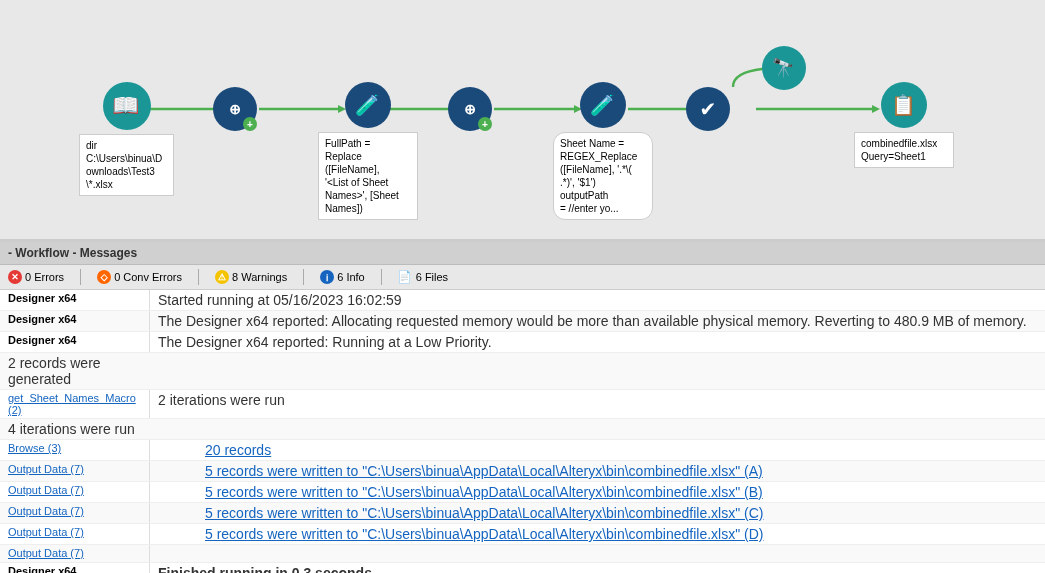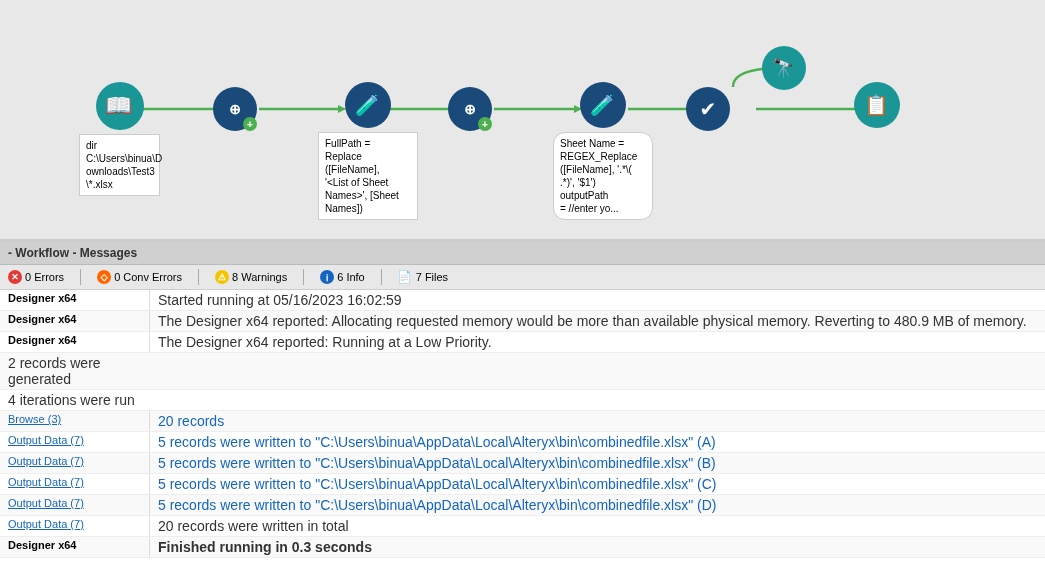--- a/index.html
+++ b/index.html
@@ -172,20 +172,22 @@
 
     .msg-content {
       padding: 2px 8px;
       font-size: 14px;
       color: #333;
     }
 
     .msg-content.link {
       color: #1565c0;
       cursor: pointer;
+      text-decoration: underline;
+      margin-left: 47px;
     }
 
     .msg-content.bold {
       font-weight: bold;
     }
   </style>
 </head>
 <body>
 
 <div class="canvas-area">
@@ -210,21 +212,21 @@
     <polygon points="872,105 880,109 872,113" fill="#4caf50"></polygon>
 
     <path d="M 733 87 Q 733 68 783 68" stroke="#4caf50" stroke-width="2.5" fill="none"></path>
     <polygon points="781,64 789,68 781,72" fill="#4caf50"></polygon>
   </svg>
 
   <div class="node-container" style="position:absolute; left:79px; top:82px; align-items:center;">
     <div class="node-circle large teal" style="width:48px;height:48px;">
       <span style="font-size:22px; color:white;">📖</span>
     </div>
-    <div class="node-label" style="width:81px;">
+    <div class="node-label" style="width:95px;">
       dir<br>C:\Users\binua\D<br>ownloads\Test3<br>\*.xlsx
     </div>
   </div>
 
   <div class="node-container" style="position:absolute; left:213px; top:87px;">
     <div class="node-circle large blue-dark" style="width:44px;height:44px;">
       <span style="color:white; font-size:14px; font-weight:bold;">⊕</span>
       <div class="plus-badge">+</div>
     </div>
   </div>
@@ -263,20 +265,23 @@
   <div class="node-container" style="position:absolute; left:762px; top:46px;">
     <div class="node-circle teal" style="width:44px;height:44px;">
       <span style="font-size:18px; color:white;">🔭</span>
     </div>
   </div>
 
   <div class="node-container" style="position:absolute; left:854px; top:82px; align-items:center;">
     <div class="node-circle teal" style="width:46px;height:46px;">
       <span style="font-size:20px; color:white;">📋</span>
     </div>
+    <div class="node-label" style="width:105px;">
+      combinedfile.xlsx<br>Query=Sheet1
+    </div>
   </div>
 </div>
 
 <div class="messages-section">
   <div class="messages-header">
     <span>- Workflow - Messages</span>
   </div>
 
   <div class="messages-toolbar">
     <div class="toolbar-item">
@@ -294,41 +299,45 @@
       <span>8 Warnings</span>
     </div>
     <div class="divider-v"></div>
     <div class="toolbar-item">
       <span class="icon-circle blue">ℹ</span>
       <span>6 Info</span>
     </div>
     <div class="divider-v"></div>
     <div class="toolbar-item">
       <span style="font-size:12px;">📄</span>
-      <span>7 Files</span>
+      <span>6 Files</span>
     </div>
   </div>
 
   <div class="messages-table" id="messages-table">
   <div class="msg-row">
         <div class="msg-source">Designer x64</div>
         <div class="msg-content">Started running at 05/16/2023 16:02:59</div>
       </div>
       <div class="msg-row">
         <div class="msg-source">Designer x64</div>
         <div class="msg-content">The Designer x64 reported: Allocating requested memory would be more than available physical memory. Reverting to 480.9 MB of memory.</div>
       </div>
       <div class="msg-row">
         <div class="msg-source">Designer x64</div>
         <div class="msg-content">The Designer x64 reported: Running at a Low Priority.</div>
       </div>
       <div class="msg-row">
         <div class="msg-content">2 records were generated</div>
       </div>
       <div class="msg-row">
+        <div class="msg-source link">get_Sheet_Names_Macro (2)</div>
+        <div class="msg-content">2 iterations were run</div>
+      </div>
+      <div class="msg-row">
         <div class="msg-content">4 iterations were run</div>
       </div>
       <div class="msg-row">
         <div class="msg-source link">Browse (3)</div>
         <div class="msg-content link">20 records</div>
       </div>
       <div class="msg-row">
         <div class="msg-source link">Output Data (7)</div>
         <div class="msg-content link">5 records were written to "C:\Users\binua\AppData\Local\Alteryx\bin\combinedfile.xlsx" (A)</div>
       </div>
@@ -339,20 +348,19 @@
       <div class="msg-row">
         <div class="msg-source link">Output Data (7)</div>
         <div class="msg-content link">5 records were written to "C:\Users\binua\AppData\Local\Alteryx\bin\combinedfile.xlsx" (C)</div>
       </div>
       <div class="msg-row">
         <div class="msg-source link">Output Data (7)</div>
         <div class="msg-content link">5 records were written to "C:\Users\binua\AppData\Local\Alteryx\bin\combinedfile.xlsx" (D)</div>
       </div>
       <div class="msg-row">
         <div class="msg-source link">Output Data (7)</div>
-        <div class="msg-content">20 records were written in total</div>
       </div>
       <div class="msg-row">
         <div class="msg-source">Designer x64</div>
         <div class="msg-content bold">Finished running in 0.3 seconds</div>
       </div>
     </div>
 </div>
 
 </body></html>

